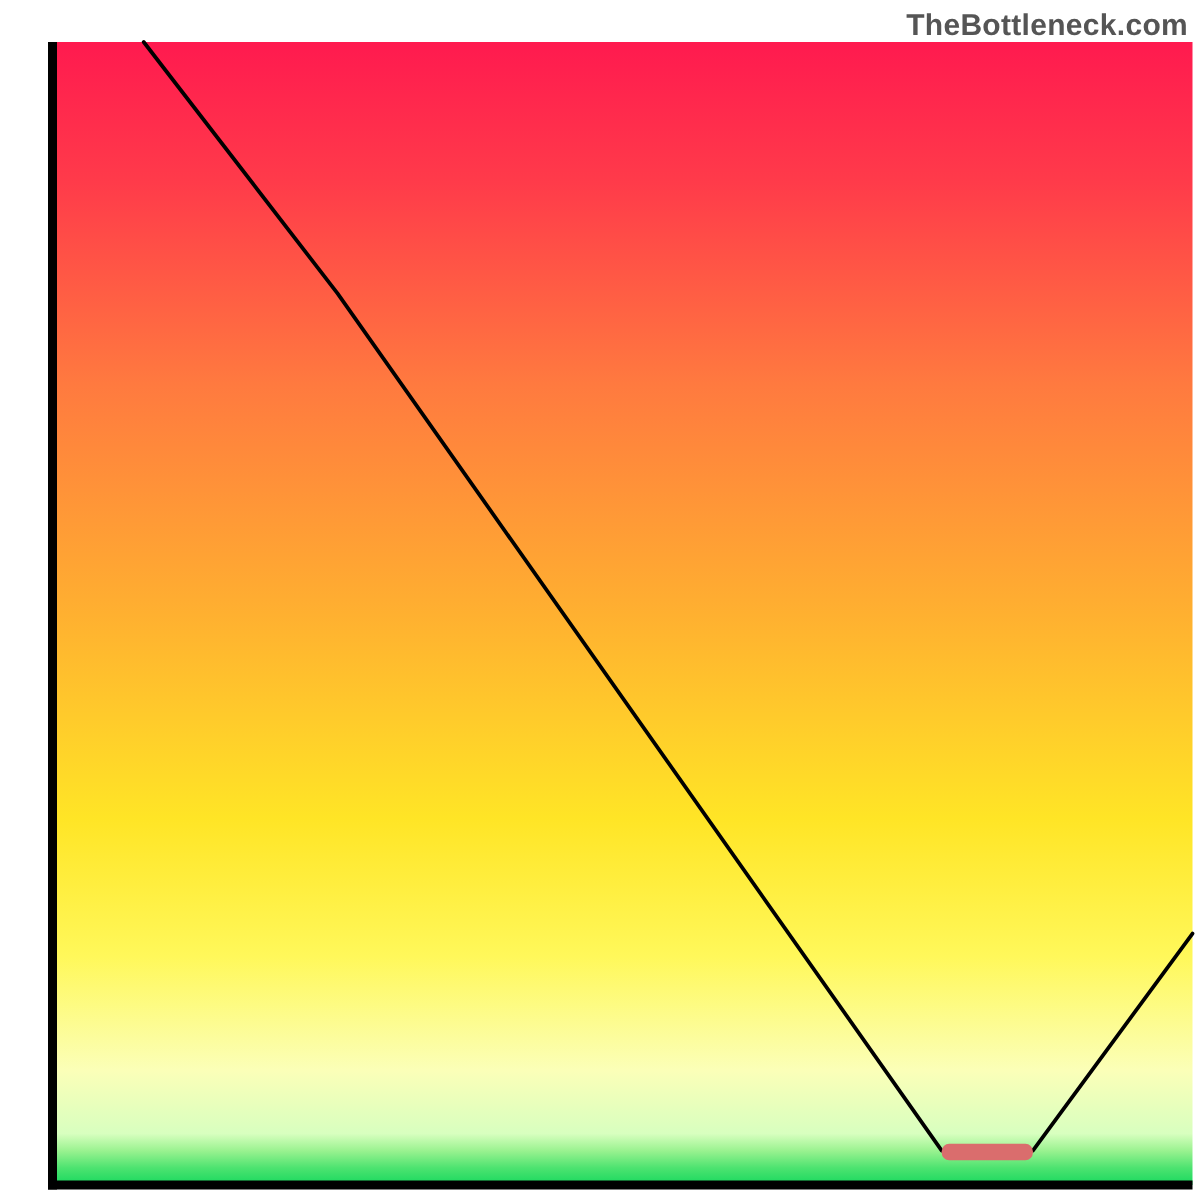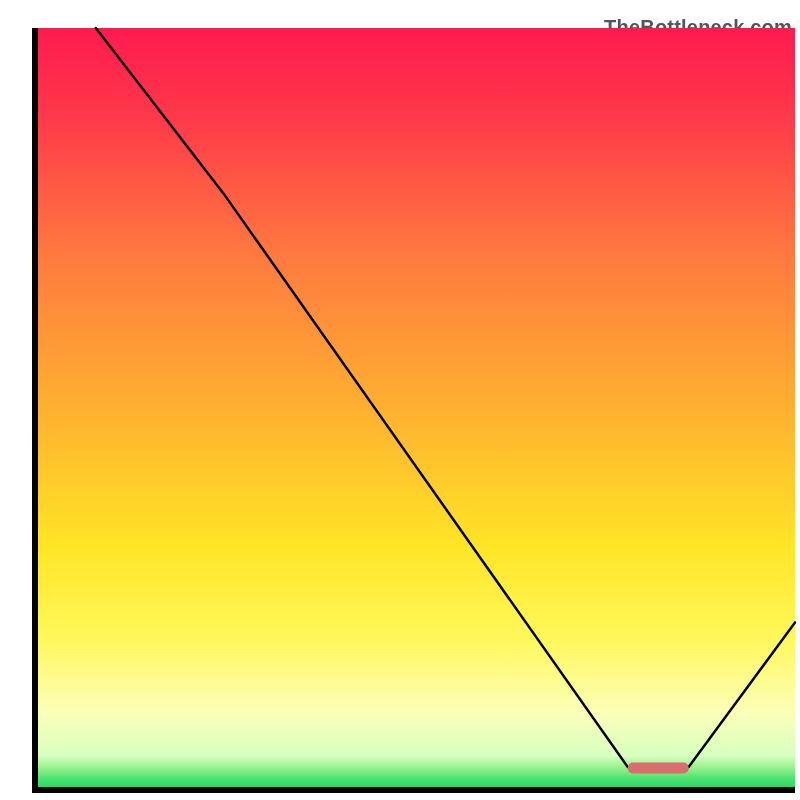--- a/index.html
+++ b/index.html
@@ -11,21 +11,21 @@
     background: #ffffff;
     font-family: Arial, Helvetica, sans-serif;
   }
   .container {
     position: relative;
     width: 800px;
     height: 800px;
   }
   .watermark {
     position: absolute;
-    top: 16px;
+    top: 6px;
     right: 8px;
     font-size: 20px;
     font-weight: 600;
     color: #555555;
     letter-spacing: 0.2px;
   }
   svg.chart {
     position: absolute;
     left: 0;
     top: 0;

